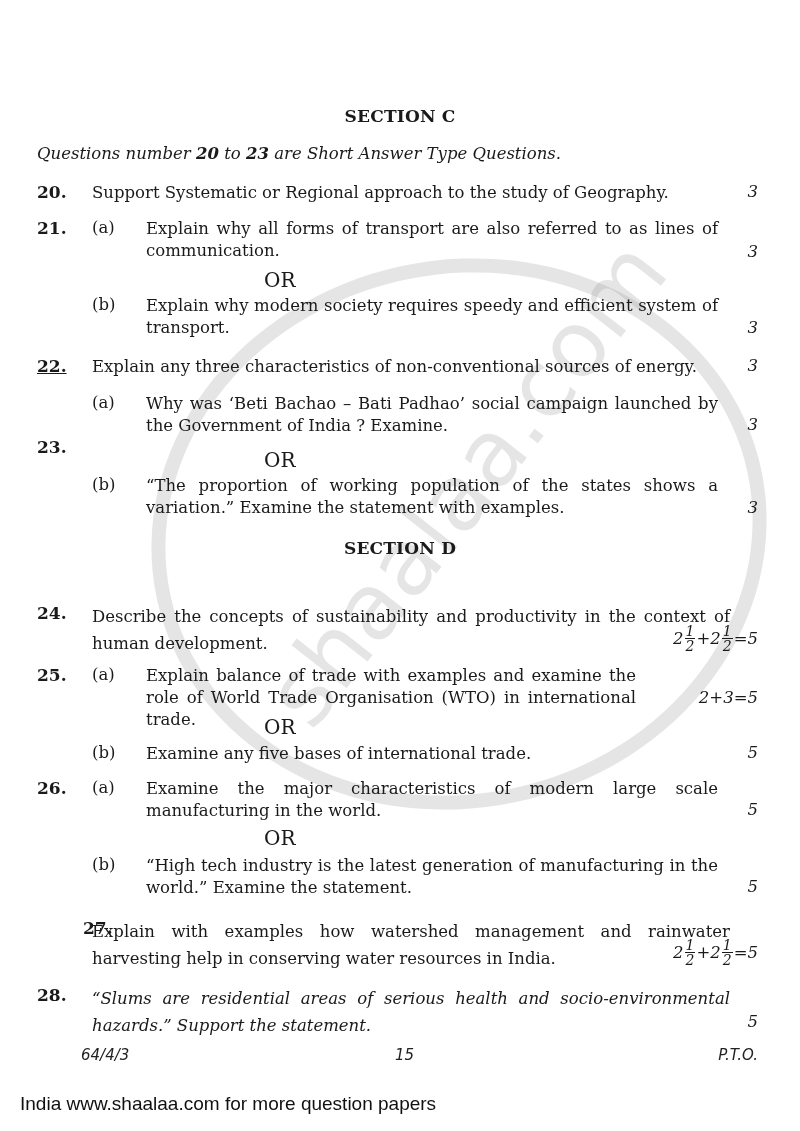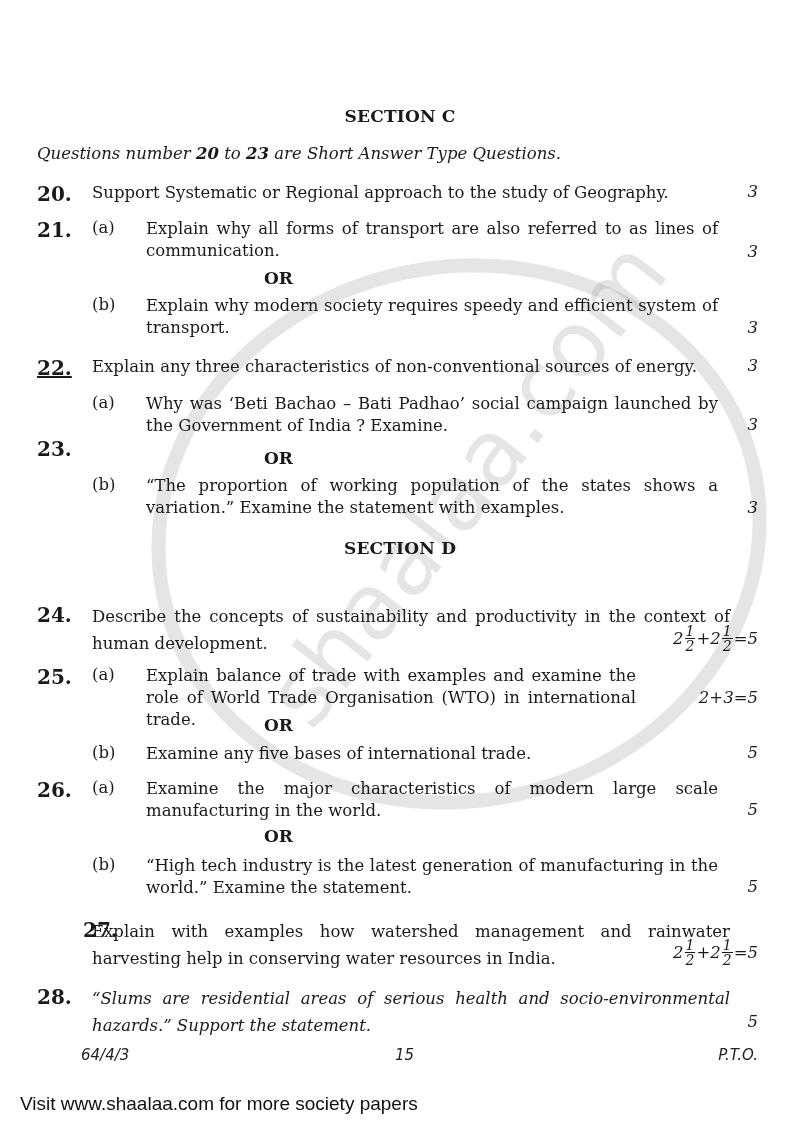--- a/index.html
+++ b/index.html
@@ -1,26 +1,26 @@
 <!DOCTYPE html>
 <html><head>
 <meta charset="utf-8">
 <style>
   html, body { margin:0; padding:0; }
   body { width:800px; height:1131px; background:#ffffff; position:relative; overflow:hidden; font-family:"DejaVu Serif", serif; color:#1a1a1a; }
   .page { position:absolute; left:0; top:0; width:800px; height:1131px; }
   .sec-title { position:absolute; left:0; width:800px; text-align:center; font-weight:bold; font-size:17px; letter-spacing:0.2px; }
   .instr { position:absolute; left:37px; font-style:italic; font-size:16.5px; }
   .instr b { font-weight:bold; }
-  .qnum { position:absolute; left:37px; font-weight:bold; font-size:20px; }
+  .qnum { position:absolute; left:37px; font-weight:bold; font-size:17px; }
   .sub { position:absolute; left:92px; font-size:16.5px; }
   .txt { position:absolute; font-size:16.5px; line-height:22px; text-align:justify; }
   .txt.main { left:92px; width:638px; }
   .txt.subq { left:146px; width:572px; }
-  .or { position:absolute; left:264px; font-weight:bold; font-size:17px; }
+  .or { position:absolute; left:264px; font-weight:normal; font-size:20px; }
   .marks { position:absolute; right:42px; font-style:italic; font-size:16.5px; }
   .frac { display:inline-flex; flex-direction:column; align-items:center; vertical-align:middle; font-size:14px; line-height:14px; margin:0 1px; }
   .frac .n { border-bottom:1px solid #1a1a1a; padding:0 1px; }
   .mixed { font-style:italic; font-size:16.5px; display:inline-flex; align-items:center; }
   .footer { position:absolute; top:1046px; font-family:"DejaVu Sans", sans-serif; font-style:italic; font-size:15px; color:#222; }
   .visit { position:absolute; left:20px; top:1093px; font-family:"Liberation Sans", sans-serif; font-size:19px; color:#111; }
   .watermark-circle { position:absolute; left:150px; top:260px; width:590px; height:520px; border:14px solid rgba(160,160,160,0.28); border-radius:50%; transform:rotate(-12deg); pointer-events:none; }
   .watermark-text { position:absolute; left:175px; top:430px; font-family:"DejaVu Sans", sans-serif; font-size:92px; color:rgba(150,150,150,0.25); transform:rotate(-52deg); transform-origin:center; pointer-events:none; white-space:nowrap; }
 </style>
 </head>
@@ -121,14 +121,14 @@
   </div>
 
   <div class="qnum" style="top:985px;">28.</div>
   <div class="txt main" style="top:985px; line-height:27px;font-style:italic;">“Slums are residential areas of serious health and socio-environmental hazards.” Support the statement.</div>
   <div class="marks" style="top:1012px;">5</div>
 
   <div class="footer" style="left:37px;margin-left:44px;">64/4/3</div>
   <div class="footer" style="left:395px;">15</div>
   <div class="footer" style="right:42px;">P.T.O.</div>
 
-  <div class="visit">Visit www.shaalaa.com for more society papers</div>
+  <div class="visit">India www.shaalaa.com for more question papers</div>
 </div>
 
 </body></html>

